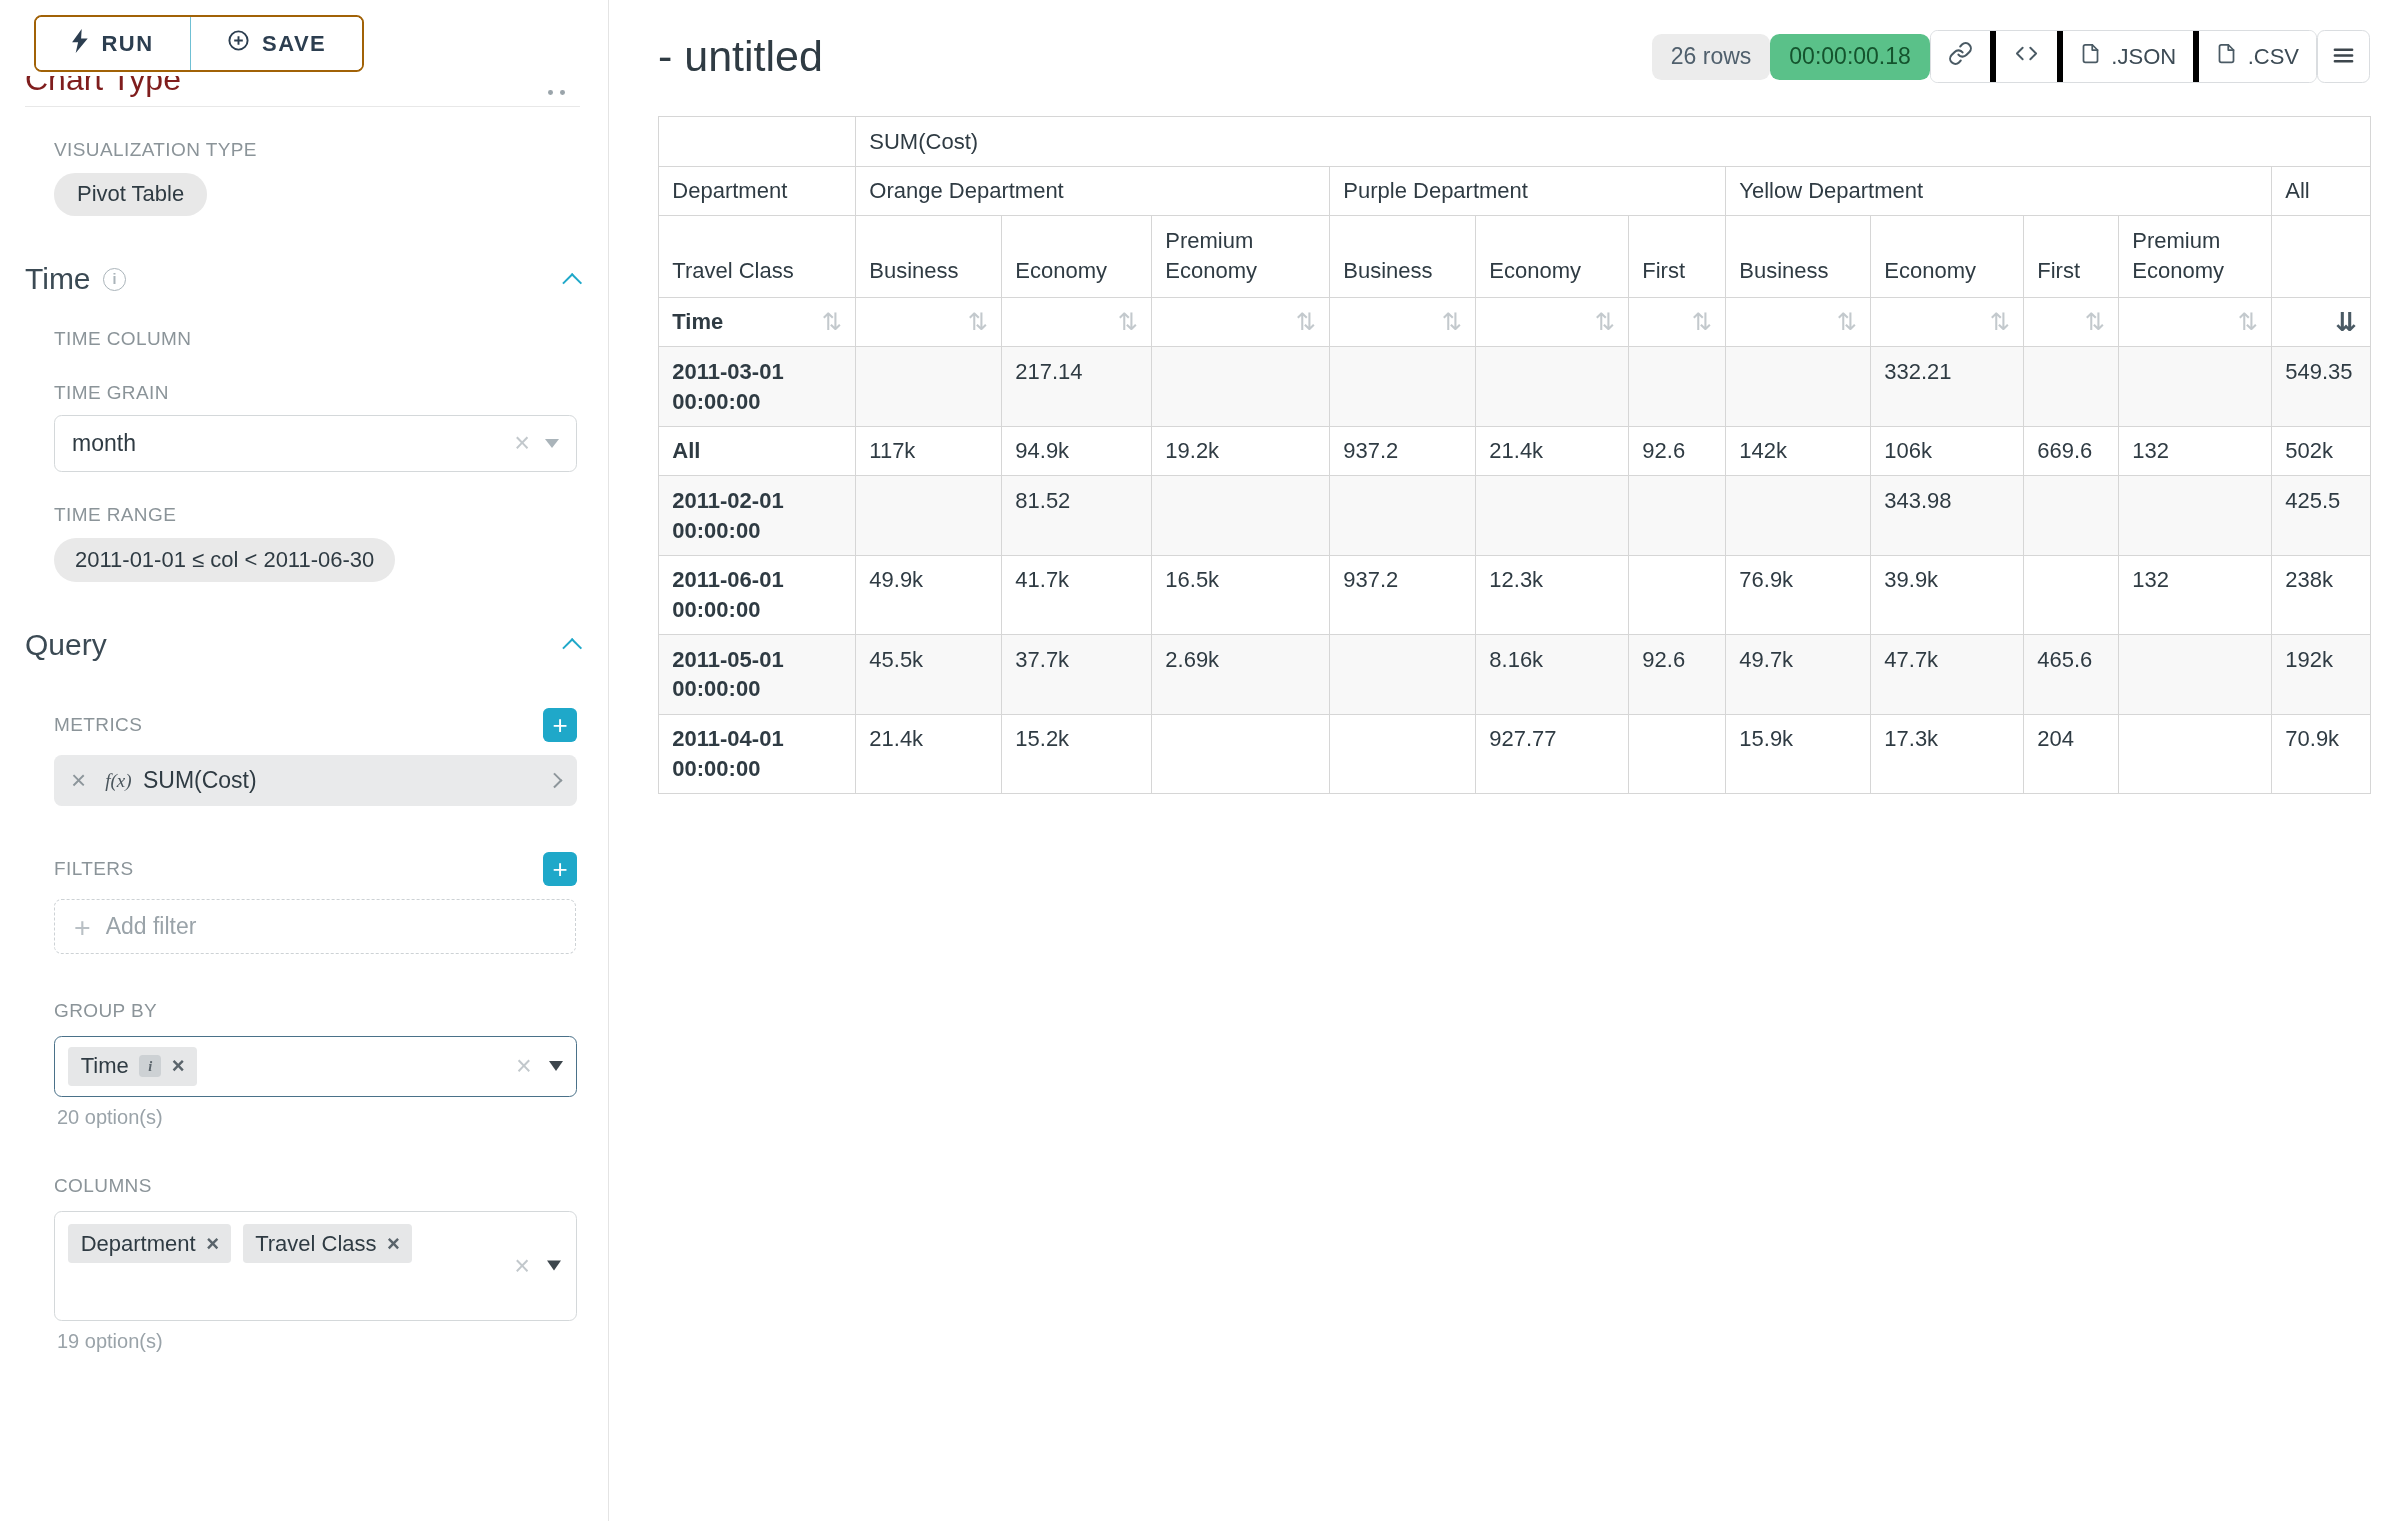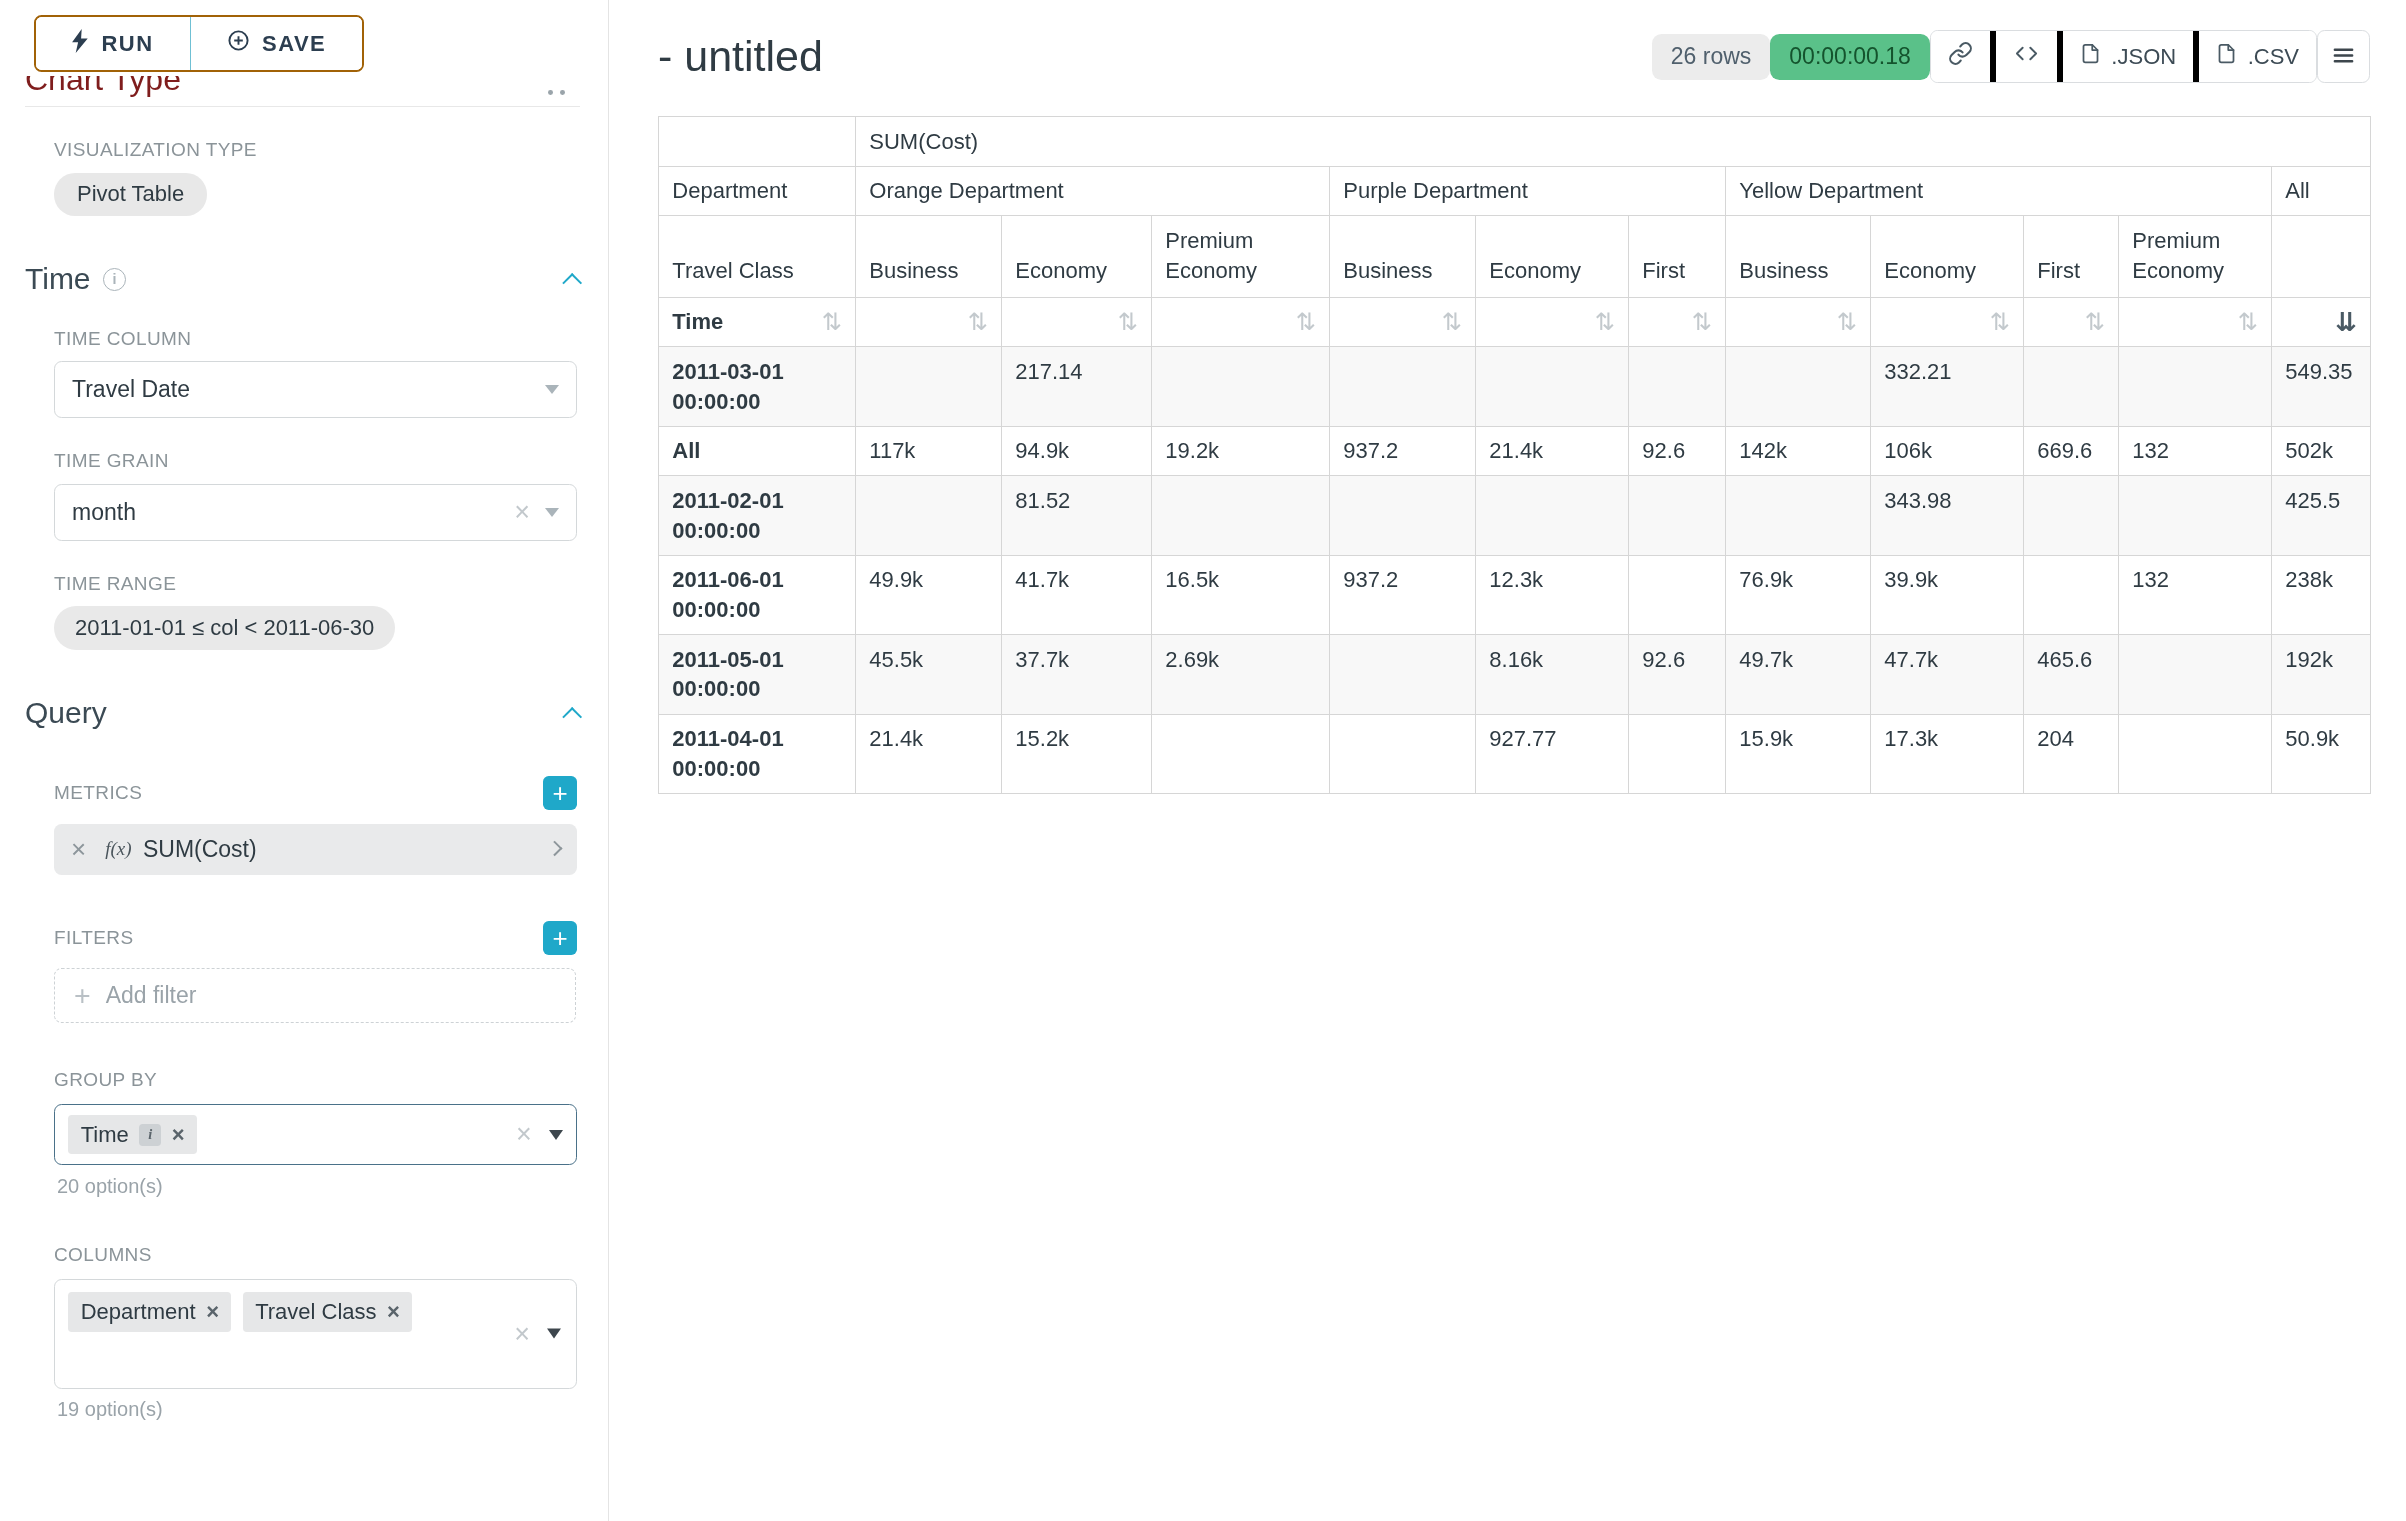--- a/index.html
+++ b/index.html
@@ -143,25 +143,20 @@
   </div>
 
   <div class="section-hdr">
     <span class="section-title">Time</span>
     <span class="info-circle">i</span>
     <span class="chevron-up"></span>
   </div>
 
   <div class="ctl-block">
     <div class="ctl-label">TIME COLUMN</div>
-    <div class="select">
-      <span>Travel Date</span>
-      <span class="sp"></span>
-      <span class="caret"></span>
-    </div>
   </div>
 
   <div class="ctl-block">
     <div class="ctl-label">TIME GRAIN</div>
     <div class="select">
       <span>month</span>
       <span class="sp"></span>
       <span class="clear-x">×</span>
       <span class="caret" style="margin-left:15px"></span>
     </div>
@@ -467,19 +462,19 @@
             <td>21.4k</td>
             <td>15.2k</td>
             <td></td>
             <td></td>
             <td>927.77</td>
             <td></td>
             <td>15.9k</td>
             <td>17.3k</td>
             <td>204</td>
             <td></td>
-            <td>50.9k</td>
+            <td>70.9k</td>
           </tr>
         </tbody>
     </table>
   </div>
 </main>
 
 
 </body></html>

